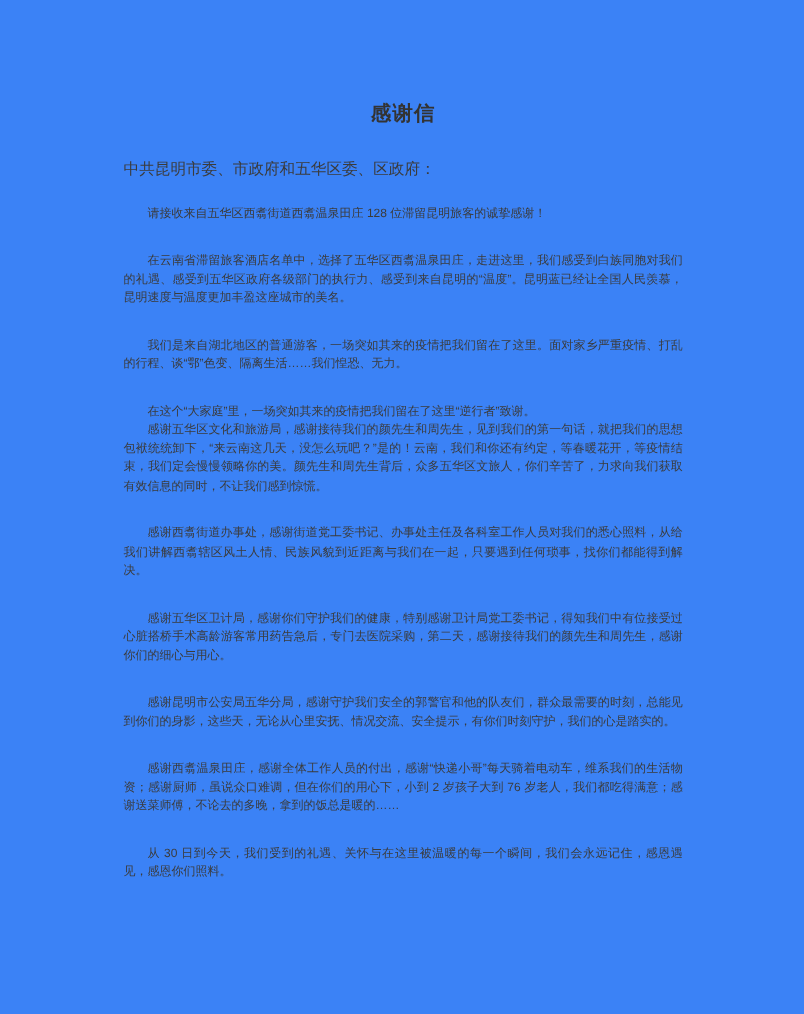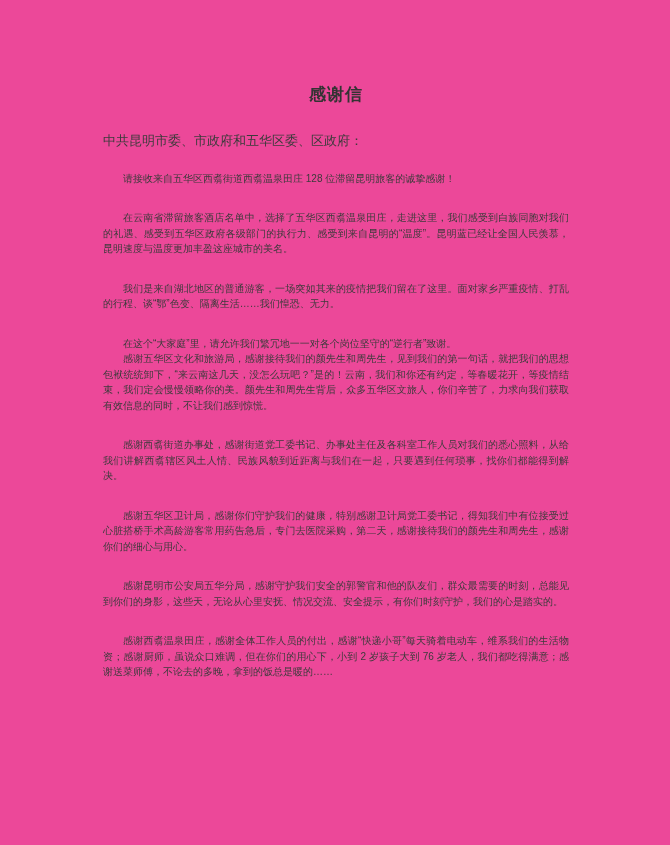--- a/index.html
+++ b/index.html
@@ -4,21 +4,21 @@
 <style>
   html, body {
     margin: 0;
     padding: 0;
     background: #ffffff;
   }
   .page {
     position: relative;
     width: 670px;
     height: 845px;
-    background: #ec4899;
+    background: #3b82f6;
     box-sizing: border-box;
     padding: 84px 101px 40px 103px;
     font-family: "Liberation Sans", "DejaVu Sans", sans-serif;
     color: #3b3b3b;
     overflow: hidden;
   }
   .title {
     font-size: 17px;
     font-weight: 700;
     text-align: center;
@@ -49,19 +49,20 @@
 <body>
 
 <div class="page">
   <h1 class="title">感谢信</h1>
 
   <p class="salutation">中共昆明市委、市政府和五华区委、区政府：</p>
 
   <p class="para">请接收来自五华区西翥街道西翥温泉田庄 128 位滞留昆明旅客的诚挚感谢！</p>
   <p class="para">在云南省滞留旅客酒店名单中，选择了五华区西翥温泉田庄，走进这里，我们感受到白族同胞对我们的礼遇、感受到五华区政府各级部门的执行力、感受到来自昆明的“温度”。昆明蓝已经让全国人民羡慕，昆明速度与温度更加丰盈这座城市的美名。</p>
   <p class="para">我们是来自湖北地区的普通游客，一场突如其来的疫情把我们留在了这里。面对家乡严重疫情、打乱的行程、谈“鄂”色变、隔离生活……我们惶恐、无力。</p>
-  <p class="para tight">在这个“大家庭”里，请允许我们繁冗地一一对各个岗位坚守的“逆行者”致谢。</p>
+  <p class="para tight">在这个“大家庭”里，一场突如其来的疫情把我们留在了这里“逆行者”致谢。</p>
   <p class="para">感谢五华区文化和旅游局，感谢接待我们的颜先生和周先生，见到我们的第一句话，就把我们的思想包袱统统卸下，“来云南这几天，没怎么玩吧？”是的！云南，我们和你还有约定，等春暖花开，等疫情结束，我们定会慢慢领略你的美。颜先生和周先生背后，众多五华区文旅人，你们辛苦了，力求向我们获取有效信息的同时，不让我们感到惊慌。</p>
   <p class="para">感谢西翥街道办事处，感谢街道党工委书记、办事处主任及各科室工作人员对我们的悉心照料，从给我们讲解西翥辖区风土人情、民族风貌到近距离与我们在一起，只要遇到任何琐事，找你们都能得到解决。</p>
   <p class="para">感谢五华区卫计局，感谢你们守护我们的健康，特别感谢卫计局党工委书记，得知我们中有位接受过心脏搭桥手术高龄游客常用药告急后，专门去医院采购，第二天，感谢接待我们的颜先生和周先生，感谢你们的细心与用心。</p>
   <p class="para">感谢昆明市公安局五华分局，感谢守护我们安全的郭警官和他的队友们，群众最需要的时刻，总能见到你们的身影，这些天，无论从心里安抚、情况交流、安全提示，有你们时刻守护，我们的心是踏实的。</p>
   <p class="para">感谢西翥温泉田庄，感谢全体工作人员的付出，感谢“快递小哥”每天骑着电动车，维系我们的生活物资；感谢厨师，虽说众口难调，但在你们的用心下，小到 2 岁孩子大到 76 岁老人，我们都吃得满意；感谢送菜师傅，不论去的多晚，拿到的饭总是暖的……</p>
+  <p class="para">从 30 日到今天，我们受到的礼遇、关怀与在这里被温暖的每一个瞬间，我们会永远记住，感恩遇见，感恩你们照料。</p>
 </div>
 
 </body></html>

